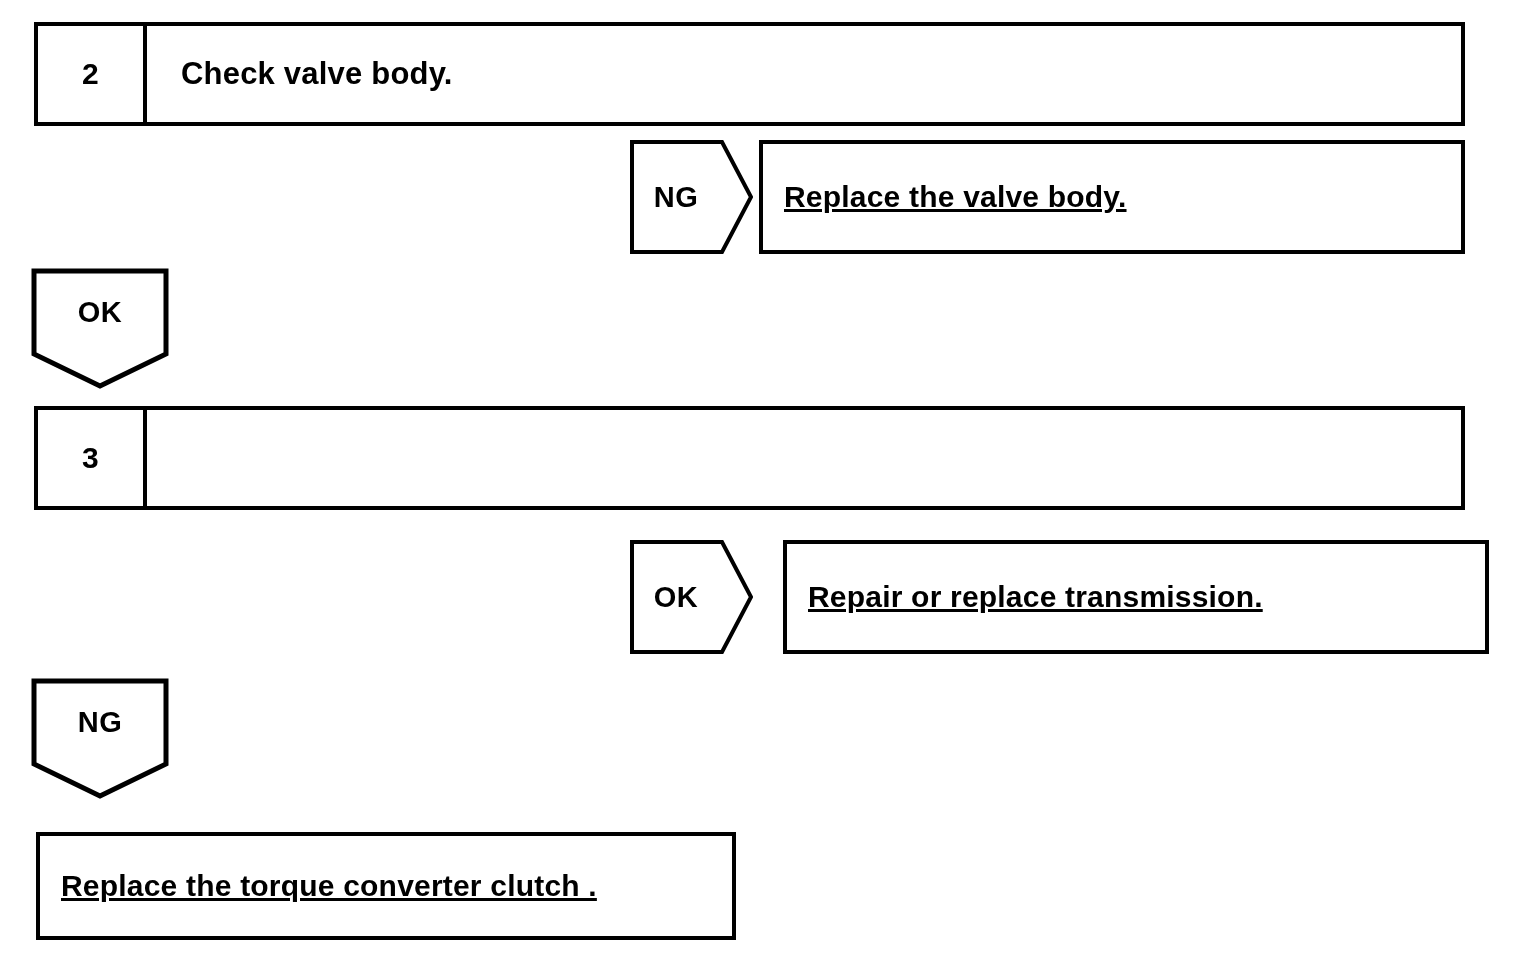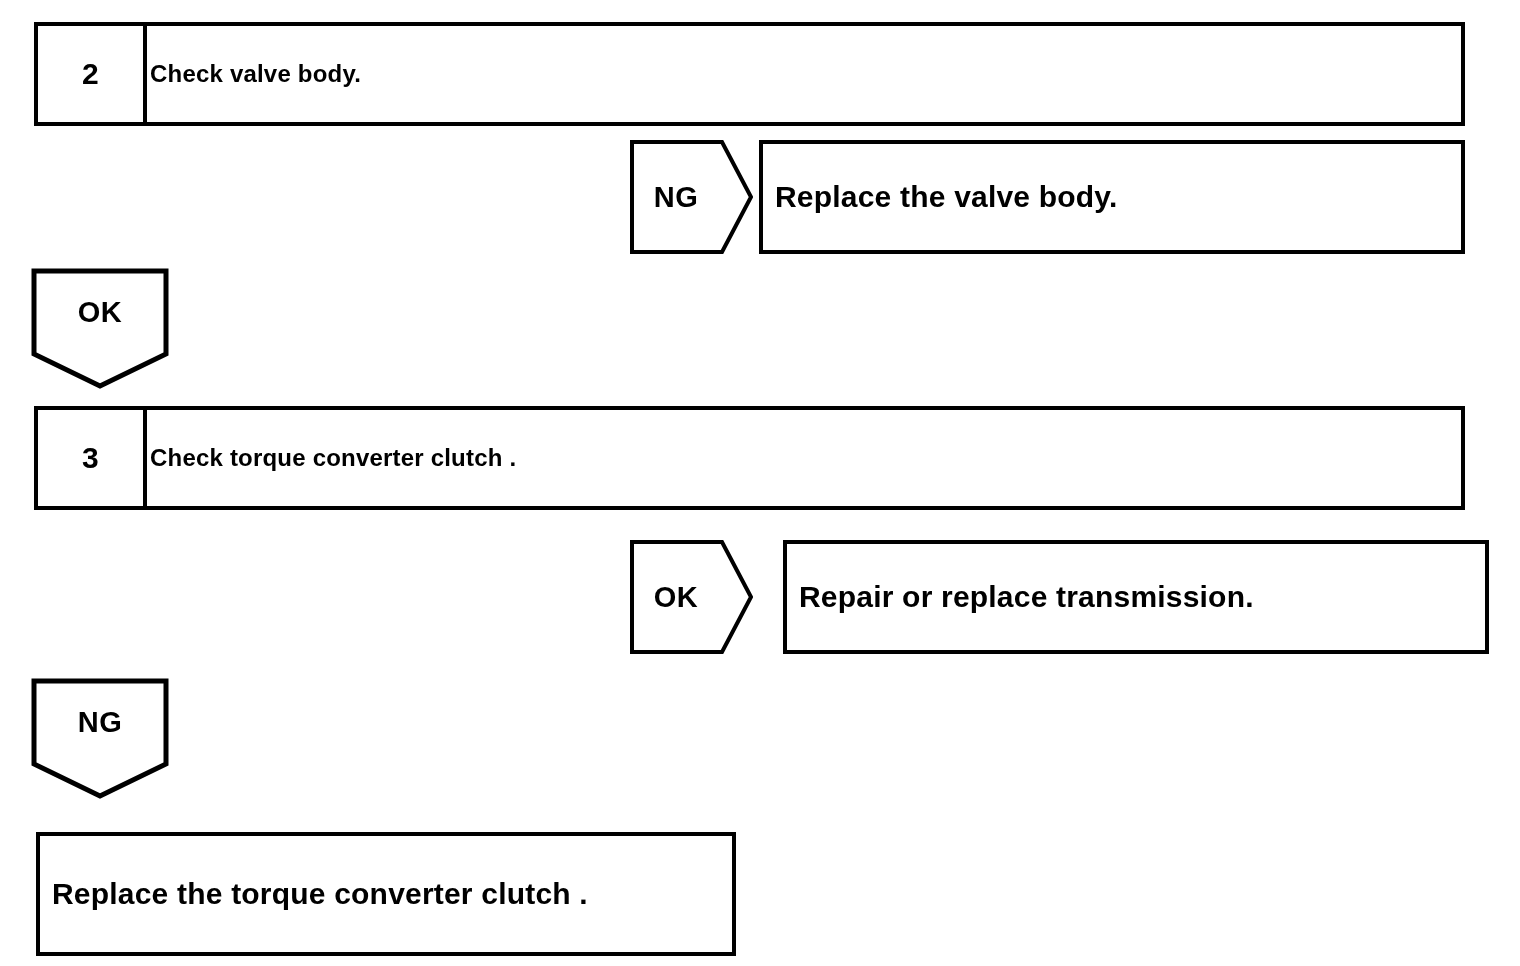--- a/index.html
+++ b/index.html
@@ -37,42 +37,43 @@
     align-items: center;
     justify-content: center;
     font-size: 30px;
     font-weight: bold;
     letter-spacing: 0.5px;
   }
   .step-text {
     flex: 1 1 auto;
     display: flex;
     align-items: center;
-    padding-left: 3px;
-    font-size: 24px;
+    padding-left: 34px;
+    font-size: 31px;
     font-weight: bold;
     letter-spacing: 0.2px;
     white-space: nowrap;
   }
 
   
   .result-box {
     position: absolute;
     box-sizing: border-box;
     border: 4px solid #000;
     background: #fff;
     display: flex;
     align-items: center;
     font-size: 30px;
     font-weight: bold;
     letter-spacing: 0.2px;
     white-space: nowrap;
   }
   .result-box .rb-text {
-    padding-left: 12px;
+    padding-left: 21px;
+    text-decoration: underline;
   }
 
   
   .chevron {
     position: absolute;
     width: 123px;
     height: 114px;
   }
   .chevron svg {
     position: absolute;
@@ -141,38 +142,37 @@
 
   <div class="pentagon" style="left:30px; top:268px;">
     <svg viewBox="0 0 140 122" preserveAspectRatio="none">
       <polygon points="4,3 136,3 136,86 70,118 4,86" fill="#ffffff" stroke="#000000" stroke-width="5" stroke-linejoin="miter"></polygon>
     </svg>
     <div class="pg-label">OK</div>
   </div>
 
   <div class="step-box" style="left:34px; top:406px; width:1431px; height:104px;">
     <div class="step-num">3</div>
-    <div class="step-text">Check torque converter clutch .</div>
   </div>
 
   <div class="chevron" style="left:630px; top:540px;">
     <svg viewBox="0 0 123 114" preserveAspectRatio="none">
       <polygon points="2,2 92,2 121,57 92,112 2,112" fill="#ffffff" stroke="#000000" stroke-width="4" stroke-linejoin="miter"></polygon>
     </svg>
     <div class="ch-label">OK</div>
   </div>
 
   <div class="result-box" style="left:783px; top:540px; width:706px; height:114px;">
     <span class="rb-text">Repair or replace transmission.</span>
   </div>
 
   <div class="pentagon" style="left:30px; top:678px;">
     <svg viewBox="0 0 140 122" preserveAspectRatio="none">
       <polygon points="4,3 136,3 136,86 70,118 4,86" fill="#ffffff" stroke="#000000" stroke-width="5" stroke-linejoin="miter"></polygon>
     </svg>
     <div class="pg-label">NG</div>
   </div>
 
-  <div class="result-box" style="left:36px; top:832px; width:700px; height:124px;">
+  <div class="result-box" style="left:36px; top:832px; width:700px; height:108px;">
     <span class="rb-text">Replace the torque converter clutch .</span>
   </div>
 
 </div>
 
 </body></html>

